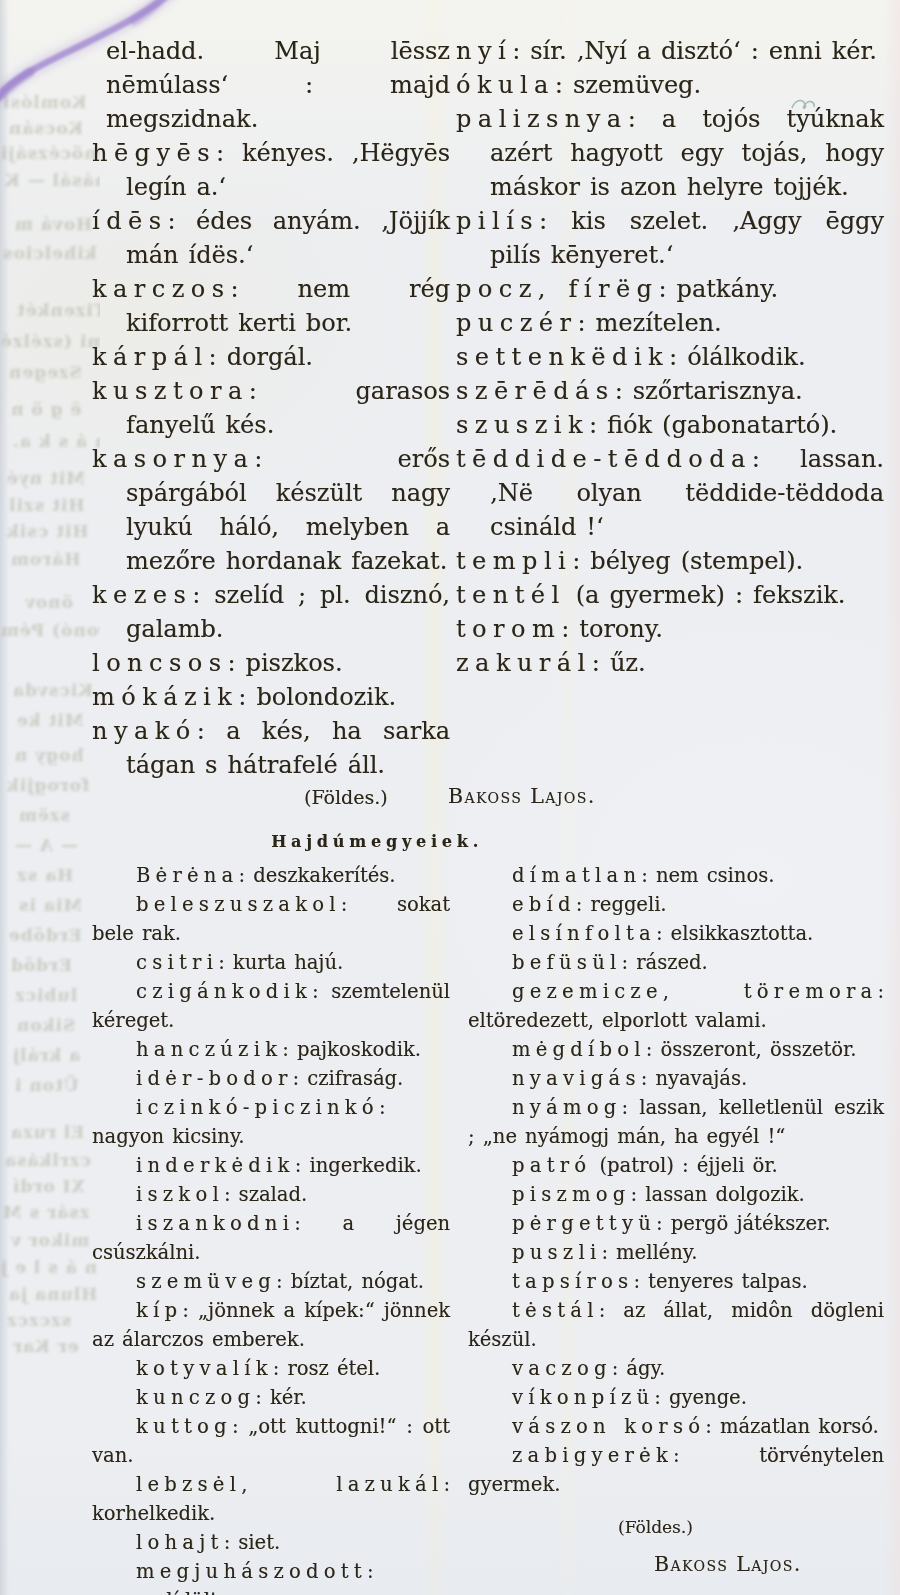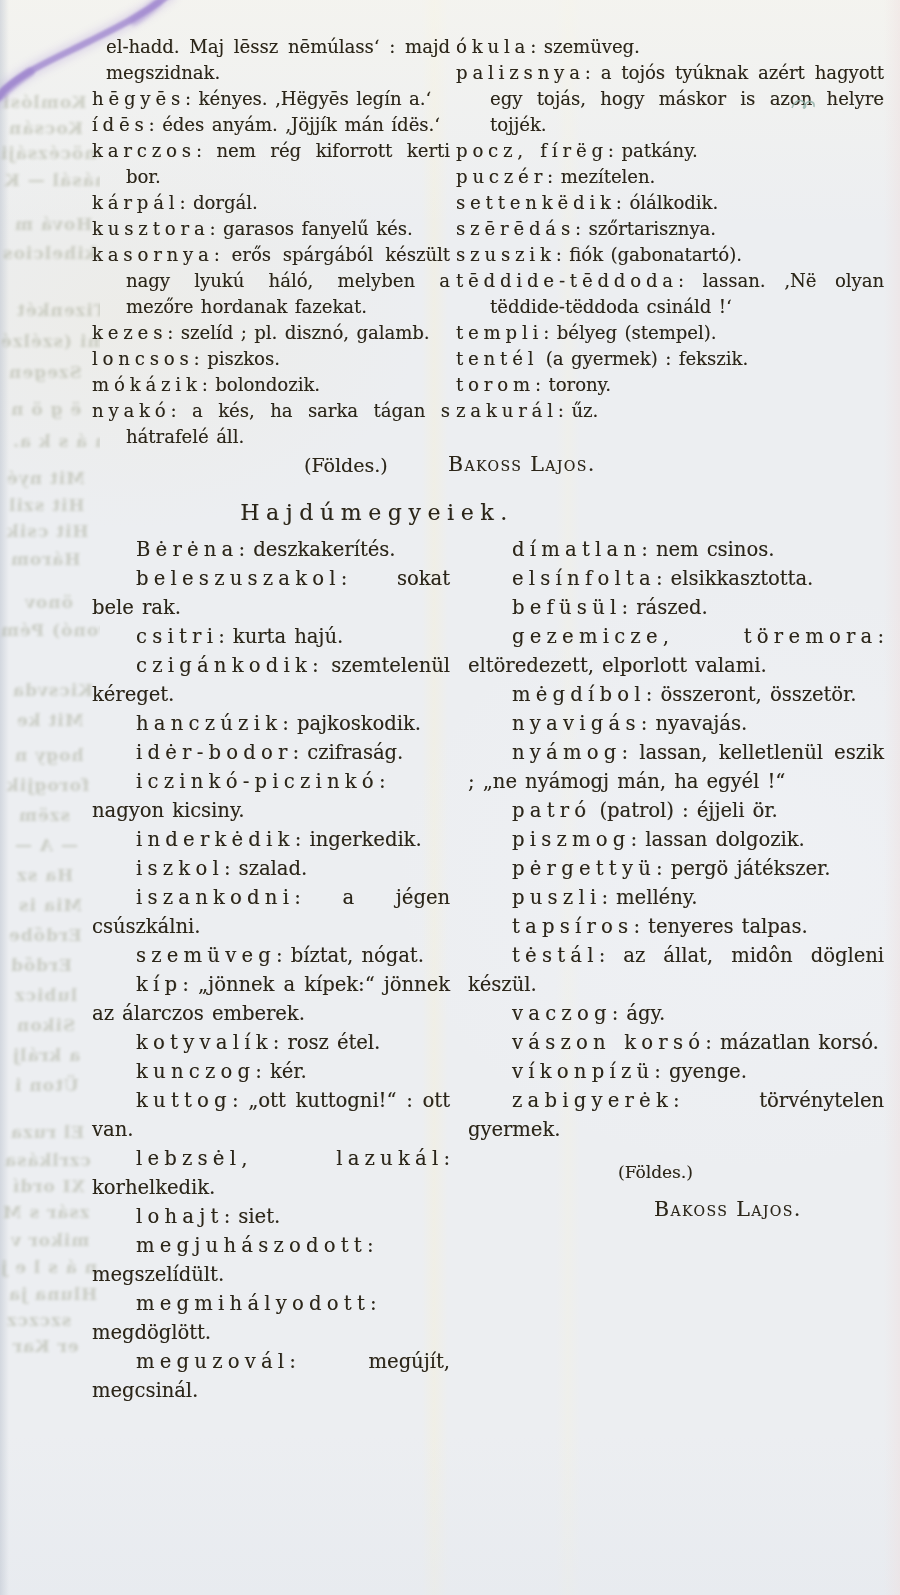--- a/index.html
+++ b/index.html
@@ -26,34 +26,34 @@
     transform:scaleX(-1);
     filter:blur(1.4px);
     opacity:.48;color:#a3a793;
     font-weight:bold;font-size:17px;letter-spacing:1px;
   }
   main{position:relative;padding:34px 16px 0 92px;}
   .sect{display:flex;}
   .col-l{width:358px;flex:0 0 358px;}
   .col-r{flex:1 1 auto;margin-left:6px;}
   .entry{margin:0;text-align:justify;word-spacing:.1em;}
-  .sect1{font-size:18px;line-height:26px;}
+  .sect1{font-size:24px;line-height:34px;}
   .sect2{font-size:19.5px;line-height:29px;gap:12px;}
   .sect1 .entry{padding-left:34px;text-indent:-34px;}
   .sect1 .entry.cont{padding-left:14px;text-indent:0;}
   .sect2 .entry{text-indent:44px;}
   .head{letter-spacing:.27em;}
   .ink, .entry{text-shadow:0.3px 0.3px 0.5px rgba(43,37,24,.35);}
   .attr-row{position:relative;height:30px;margin-top:4px;font-size:19px;}
   .attr-row .place1{position:absolute;left:212px;top:0;}
   .attr-row .author1{position:absolute;left:356px;top:-2px;font-size:20.5px;}
   .smallcaps{font-variant:small-caps;letter-spacing:.07em;}
   .heading{
     margin:16px 0 10px 0;width:72%;text-align:center;
-    font-size:22px;font-weight:normal;letter-spacing:.3em;
+    font-size:16px;font-weight:bold;letter-spacing:.3em;
   }
   .place2{margin:14px 0 0 150px;font-size:17px;text-indent:0;}
   .author2{margin:8px 0 0 186px;font-size:20.5px;text-indent:0;}
   .stain{position:absolute;left:0;top:0;pointer-events:none;}
   .squiggle{position:absolute;left:0;top:0;pointer-events:none;}
 </style>
 </head>
 <body>
 
 <div class="page">
@@ -111,22 +111,24 @@
           <p class="entry"><span class="head">karczos</span><span class="rest">: nem rég kiforrott kerti bor.</span></p>
           <p class="entry"><span class="head">kárpál</span><span class="rest">: dorgál.</span></p>
           <p class="entry"><span class="head">kusztora</span><span class="rest">: garasos fanyelű kés.</span></p>
           <p class="entry"><span class="head">kasornya</span><span class="rest">: erős spárgából készült nagy lyukú háló, melyben a mezőre hordanak fazekat.</span></p>
           <p class="entry"><span class="head">kezes</span><span class="rest">: szelíd ; pl. disznó, galamb.</span></p>
           <p class="entry"><span class="head">loncsos</span><span class="rest">: piszkos.</span></p>
           <p class="entry"><span class="head">mókázik</span><span class="rest">: bolondozik.</span></p>
           <p class="entry"><span class="head">nyakó</span><span class="rest">: a kés, ha sarka tágan s hátrafelé áll.</span></p>
         </div>
       <div class="col col-r" id="s1r">
+          <p class="entry"><span class="head">nyí</span><span class="rest">: sír. ‚Nyí a disztó‘ : enni kér.</span></p>
           <p class="entry"><span class="head">ókula</span><span class="rest">: szemüveg.</span></p>
           <p class="entry"><span class="head">palizsnya</span><span class="rest">: a tojós tyúknak azért hagyott egy tojás, hogy máskor is azon helyre tojjék.</span></p>
+          <p class="entry"><span class="head">pilís</span><span class="rest">: kis szelet. ‚Aggy ēggy pilís kēnyeret.‘</span></p>
           <p class="entry"><span class="head">pocz, fírëg</span><span class="rest">: patkány.</span></p>
           <p class="entry"><span class="head">puczér</span><span class="rest">: mezítelen.</span></p>
           <p class="entry"><span class="head">settenkëdik</span><span class="rest">: ólálkodik.</span></p>
           <p class="entry"><span class="head">szērēdás</span><span class="rest">: szőrtarisznya.</span></p>
           <p class="entry"><span class="head">szuszik</span><span class="rest">: fiók (gabonatartó).</span></p>
           <p class="entry"><span class="head">tēddide-tēddoda</span><span class="rest">: lassan. ‚Në olyan tëddide-tëddoda csináld !‘</span></p>
           <p class="entry"><span class="head">templi</span><span class="rest">: bélyeg (stempel).</span></p>
           <p class="entry"><span class="head">tentél</span><span class="rest"> (a gyermek) : fekszik.</span></p>
           <p class="entry"><span class="head">torom</span><span class="rest">: torony.</span></p>
           <p class="entry"><span class="head">zakurál</span><span class="rest">: űz.</span></p>
@@ -159,35 +161,36 @@
           <p class="entry"><span class="head">kuttog</span><span class="rest">: „ott kuttogni!“ : ott van.</span></p>
           <p class="entry"><span class="head">lebzsėl, lazukál</span><span class="rest">: korhelkedik.</span></p>
           <p class="entry"><span class="head">lohajt</span><span class="rest">: siet.</span></p>
           <p class="entry"><span class="head">megjuhászodott</span><span class="rest">: megszelídült.</span></p>
           <p class="entry"><span class="head">megmihályodott</span><span class="rest">: megdöglött.</span></p>
           <p class="entry"><span class="head">meguzovál</span><span class="rest">: megújít, megcsinál.</span></p>
         </div>
       <div class="col col-r" id="s2r">
 
       <p class="entry"><span class="head">dímatlan</span><span class="rest">: nem csinos.</span></p>
+          <p class="entry"><span class="head">ebíd</span><span class="rest">: reggeli.</span></p>
           <p class="entry"><span class="head">elsínfolta</span><span class="rest">: elsikkasztotta.</span></p>
           <p class="entry"><span class="head">befüsül</span><span class="rest">: rászed.</span></p>
           <p class="entry"><span class="head">gezemicze, töremora</span><span class="rest">: eltöredezett, elporlott valami.</span></p>
           <p class="entry"><span class="head">mėgdíbol</span><span class="rest">: összeront, összetör.</span></p>
           <p class="entry"><span class="head">nyavigás</span><span class="rest">: nyavajás.</span></p>
           <p class="entry"><span class="head">nyámog</span><span class="rest">: lassan, kelletlenül eszik ; „ne nyámogj mán, ha egyél !“</span></p>
           <p class="entry"><span class="head">patró</span><span class="rest"> (patrol) : éjjeli ör.</span></p>
           <p class="entry"><span class="head">piszmog</span><span class="rest">: lassan dolgozik.</span></p>
           <p class="entry"><span class="head">pėrgettyü</span><span class="rest">: pergö játékszer.</span></p>
           <p class="entry"><span class="head">puszli</span><span class="rest">: mellény.</span></p>
           <p class="entry"><span class="head">tapsíros</span><span class="rest">: tenyeres talpas.</span></p>
           <p class="entry"><span class="head">tėstál</span><span class="rest">: az állat, midôn dögleni készül.</span></p>
           <p class="entry"><span class="head">vaczog</span><span class="rest">: ágy.</span></p>
+          <p class="entry"><span class="head">víkonpízü</span><span class="rest">: gyenge.</span></p>
           <p class="entry"><span class="head">vászon korsó</span><span class="rest">: mázatlan korsó.</span></p>
-          <p class="entry"><span class="head">víkonpízü</span><span class="rest">: gyenge.</span></p>
           <p class="entry"><span class="head">zabigyerėk</span><span class="rest">: törvénytelen gyermek.</span></p>
           <div class="place2 ink">(Földes.)</div>
           <div class="author2 smallcaps ink">Bakoss Lajos.</div>
         </div>
     </section>
 
   </main>
 
   <svg class="stain" width="900" height="1595" viewBox="0 0 900 1595">
     <g fill="none" stroke-linecap="round">

